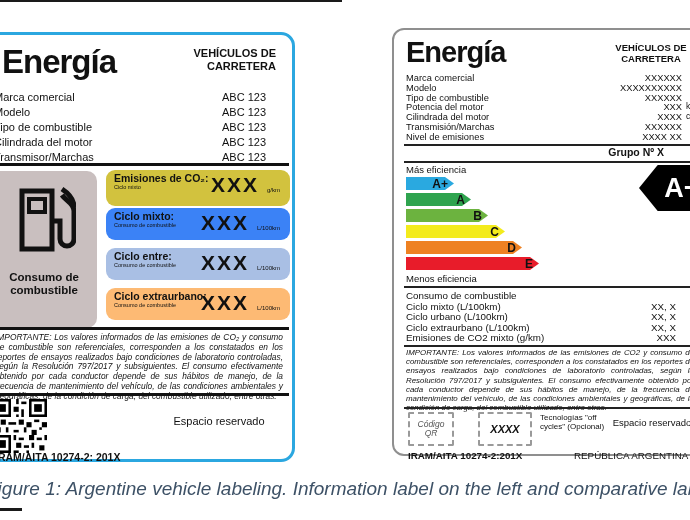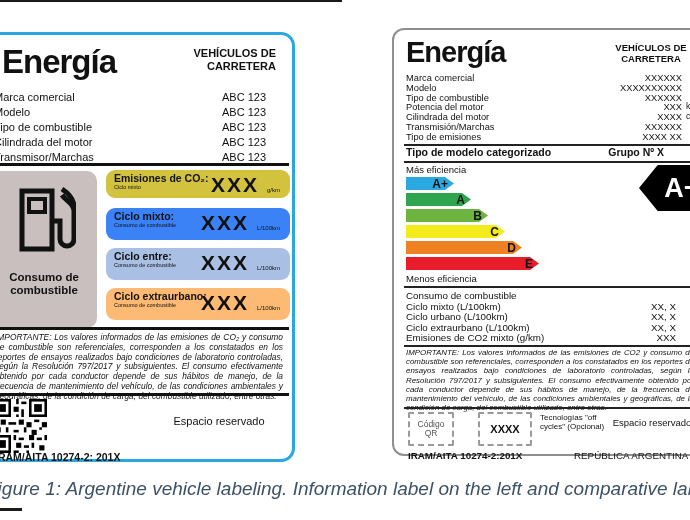--- a/index.html
+++ b/index.html
@@ -64,21 +64,21 @@
              padding-right:6px; font-size:12px; font-weight:bold; color:#111; }
   #pennant { left:245px; top:135px; width:72px; height:46px; background:#000;
              clip-path:polygon(0 50%, 26% 0, 100% 0, 100% 100%, 26% 100%);
              display:flex; align-items:center; justify-content:center;
              color:#fff; font-size:27px; font-weight:bold; padding-left:14px; }
   .cons-row { left:12px; width:276px; font-size:9.8px; line-height:10.4px; }
   .cons-row .val { position:absolute; right:6px; }
   #comp-important { left:12px; top:318px; width:288px; font-size:7.9px; font-style:italic;
                     line-height:9.2px; text-align:justify; }
   .dash-box { top:382px; height:34px; border:2px dashed #9a9a9a; border-radius:2px;
-              display:flex; align-items:center; justify-content:center; text-align:center; }
+              display:flex; align-items:center; justify-content:center; text-align:center;font-style:italic; }
   #qr-box { left:14px; width:46px; font-size:8.5px; color:#555; line-height:9px; }
   #xxxx-box { left:84px; width:54px; font-size:11px; font-weight:bold; }
   #tech-note { left:146px; top:383px; width:70px; font-size:8px; line-height:9px; }
   #comp-reserved { left:218px; top:387px; width:80px; text-align:center; font-size:9.5px;
                    line-height:11px; }
   #comp-standard { left:14px; top:420px; font-size:9.8px; font-weight:bold; }
   #comp-country { left:180px; top:420px; font-size:9.8px; font-weight:normal; }
 </style>
 </head>
 <body>
@@ -116,21 +116,21 @@
   <div class="abs" id="fuel-panel" style="background: rgb(201, 191, 191);">
     <svg id="fuel-icon" width="64" height="78" viewBox="0 0 64 78">
       <rect x="10" y="6" width="30" height="58" fill="none" stroke="#111" stroke-width="5"></rect>
       <rect x="17" y="14" width="16" height="13" fill="none" stroke="#111" stroke-width="4"></rect>
       <path d="M40 36 h8 v18 a7 7 0 0 0 14 0 V26 c0 -8 -8 -10 -12 -16" fill="none" stroke="#111" stroke-width="5"></path>
       <path d="M50 4 c6 4 12 10 12 18" fill="none" stroke="#111" stroke-width="5"></path>
     </svg>
     <div class="cap">Consumo de combustible</div>
   </div>
 
-  <div class="abs co2-box" style="top: 135px; height: 28px; background: rgb(210, 194, 62);">
+  <div class="abs co2-box" style="top: 135px; height: 36px; background: rgb(210, 194, 62);">
     <div class="t">Emisiones de CO₂:</div>
     <div class="st">Ciclo mixto</div>
     <div class="v"><span>XXX</span> <span class="u">g/km</span></div>
   </div>
   <div class="abs co2-box" style="top: 173px; height: 32px; background: #3b82f6;">
     <div class="t">Ciclo mixto:</div>
     <div class="st">Consumo de combustible</div>
     <div class="v"><span>XXX</span> <span class="u">L/100km</span></div>
   </div>
   <div class="abs co2-box" style="top: 213px; height: 32px; background: rgb(169, 191, 228);">
@@ -218,29 +218,28 @@
     </div>
   <div class="abs comp-row" style="top:83.2px">
     <span class="lbl">Cilindrada del motor</span>
     <span class="val">XXXX</span>
     </div>
   <div class="abs comp-row" style="top:93px">
     <span class="lbl">Transmisión/Marchas</span>
     <span class="val">XXXXXX</span>
     </div>
   <div class="abs comp-row" style="top:102.8px">
-    <span class="lbl">Tipo de emisiones</span>
+    <span class="lbl">Nivel de emisiones</span>
     <span class="val">XXXX XX</span>
     </div>
   <div class="abs comp-unit" style="top:71px">kW</div>
   <div class="abs comp-unit" style="top:81px">cm³</div>
 
   <div class="abs comp-line" style="top:114px"></div>
   <div class="abs" id="cat-row">
-    <span>Tipo de modelo categorizado</span>
     <span class="val">Grupo Nº X</span>
   </div>
   <div class="abs comp-line" style="top:131px"></div>
 
   <div class="abs eff-cap" style="top:134px">Más eficiencia</div>
 
   <div class="abs eff-bar" style="top: 147px; width: 48px; background: rgb(42, 169, 224);">
       <span>A+</span>
     </div>
   <div class="abs eff-bar" style="top: 163px; width: 65px; background: rgb(47, 164, 79);">

